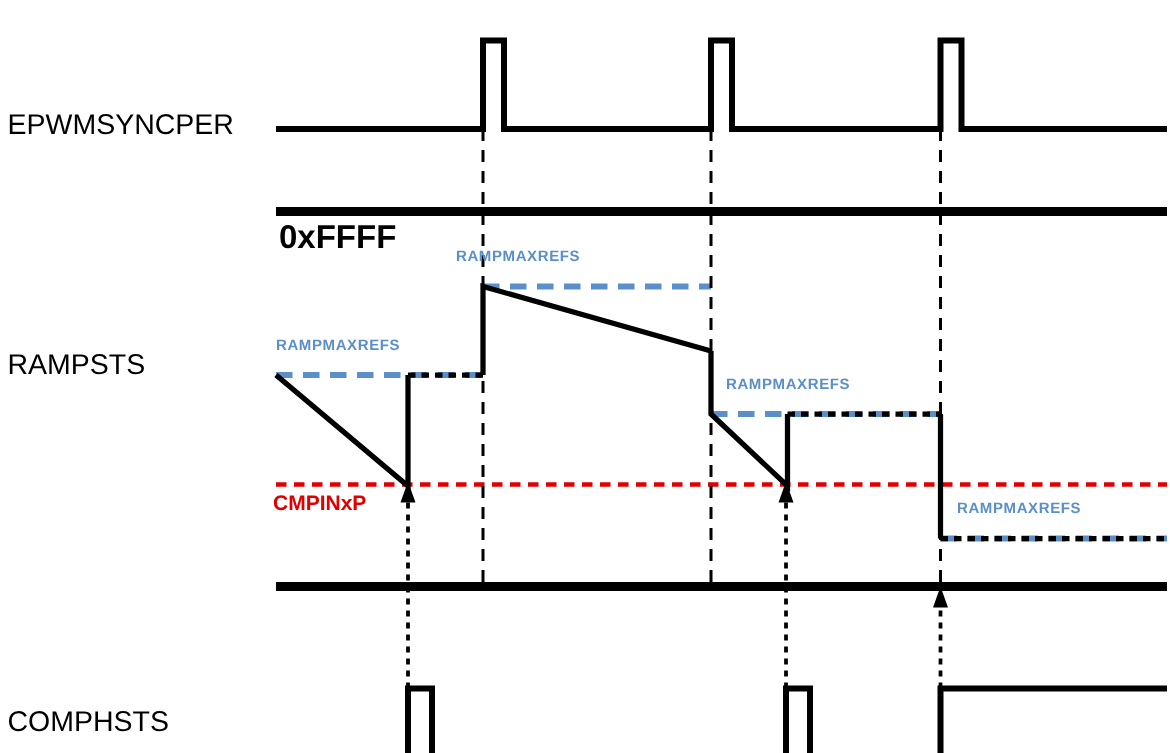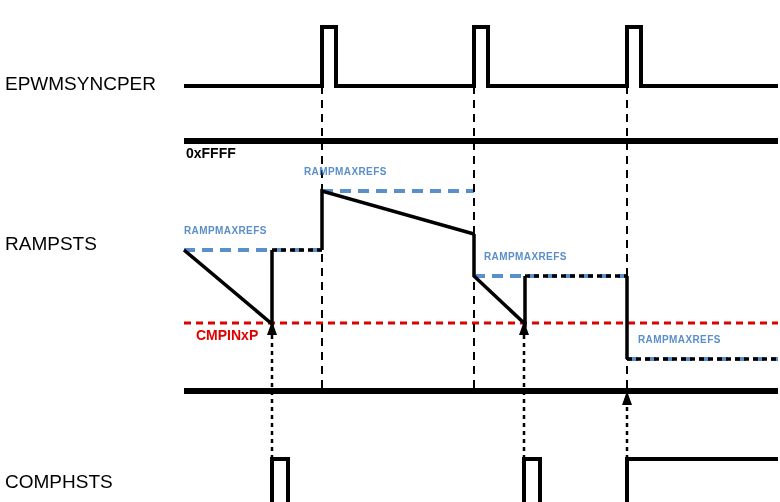--- a/index.html
+++ b/index.html
@@ -29,21 +29,21 @@
     position: absolute;
     font-family: "Liberation Sans", sans-serif;
     font-size: 19px;
     color: #000000;
     white-space: nowrap;
     letter-spacing: 0px;
   }
   .scale-label {
     position: absolute;
     font-family: "Liberation Sans", sans-serif;
-    font-size: 14px;
+    font-size: 22px;
     font-weight: bold;
     color: #000000;
     white-space: nowrap;
   }
   .ref-label {
     position: absolute;
     font-family: "Liberation Sans", sans-serif;
     font-size: 10px;
     font-weight: bold;
     color: #5B8FC9;
@@ -120,20 +120,20 @@
     </g>
 
   </svg>
 
   <div class="sig-label" style="left:5px; top:52px;">EPWMSYNCPER</div>
   <div class="sig-label" style="left:5px; top:212px;">RAMPSTS</div>
   <div class="sig-label" style="left:5px; top:450px;">COMPHSTS</div>
 
   <div class="scale-label" style="left:186px; top:124px;">0xFFFF</div>
 
-  <div class="cmp-label" style="left:196px; top:306px;">CMPINxP</div>
+  <div class="cmp-label" style="left:182px; top:306px;">CMPINxP</div>
 
   <div class="ref-label" style="left:184px; top:204px;">RAMPMAXREFS</div>
   <div class="ref-label" style="left:304px; top:145px;">RAMPMAXREFS</div>
   <div class="ref-label" style="left:484px; top:230px;">RAMPMAXREFS</div>
   <div class="ref-label" style="left:638px; top:313px;">RAMPMAXREFS</div>
 
 </div>
 
 </body></html>

